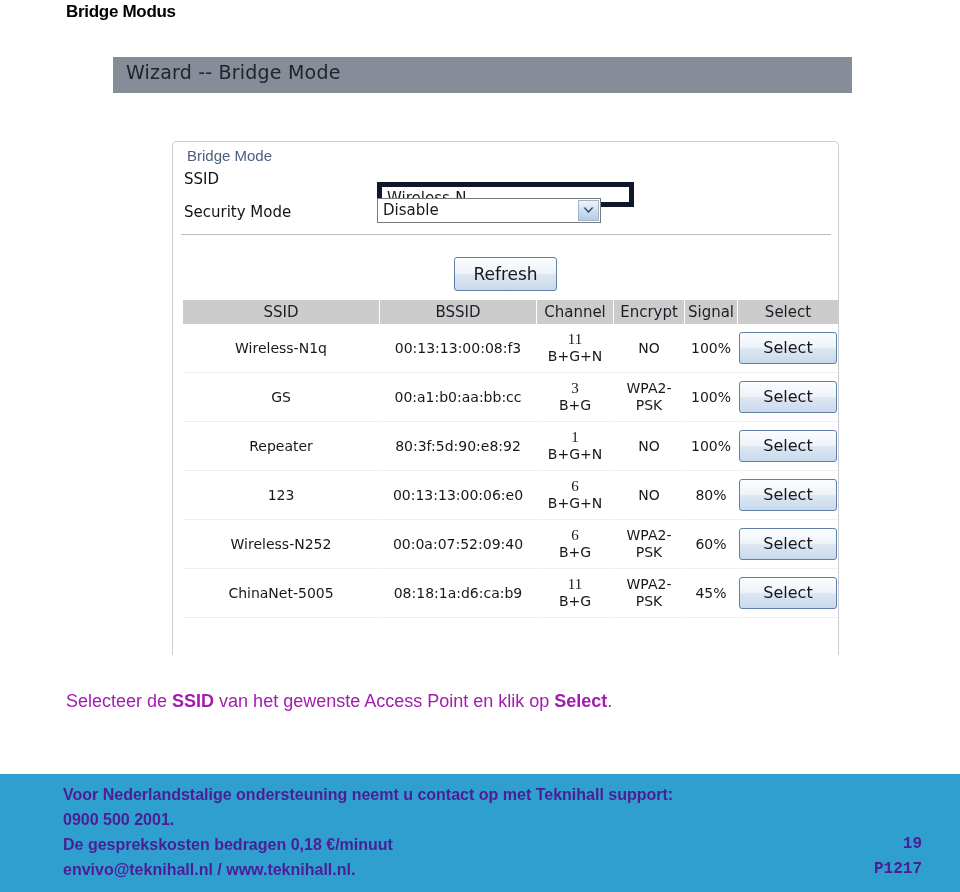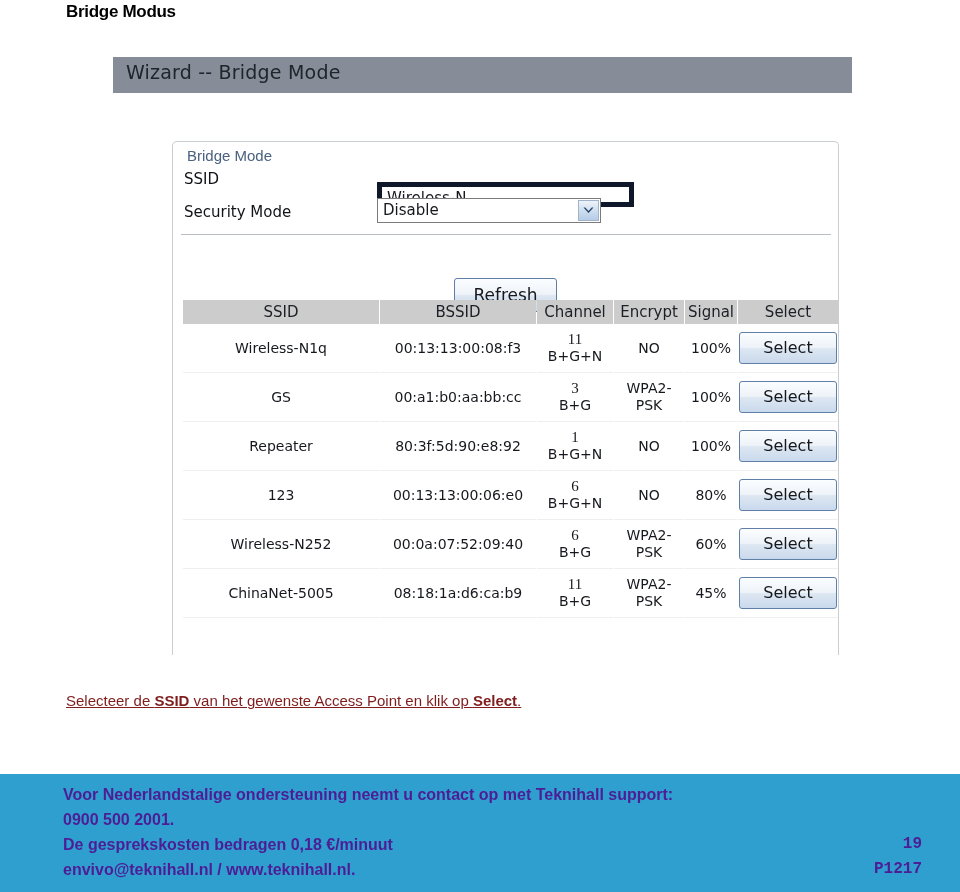--- a/index.html
+++ b/index.html
@@ -170,21 +170,20 @@
     color: #16181d;
     box-sizing: border-box;
     text-align: center;
     cursor: default;
   }
   .btn-refresh {
     width: 103px;
     height: 34px;
     font-size: 17px;
     line-height: 32px;
-    margin-top: 21px;
   }
 
   
   .scan-table {
     position: absolute;
     left: 9px;
     top: 158px;
     width: 650px;
     border-collapse: separate;
     border-spacing: 1px 0;
@@ -218,25 +217,24 @@
     font-size: 16px;
     line-height: 30px;
   }
 
   
   .instructions {
     position: absolute;
     left: 66px;
     top: 686px;
     width: 830px;
-    font-size: 15px;
+    font-size: 18px;
     line-height: 30px;
-    color: #7f1d1d;
+    color: #a21caf;
     font-family: "Liberation Sans", sans-serif;
-    text-decoration: underline;
   }
   .instructions b { font-weight: bold; }
 
   
   .footer {
     position: absolute;
     left: 0;
     bottom: 0;
     width: 960px;
     height: 118px;

